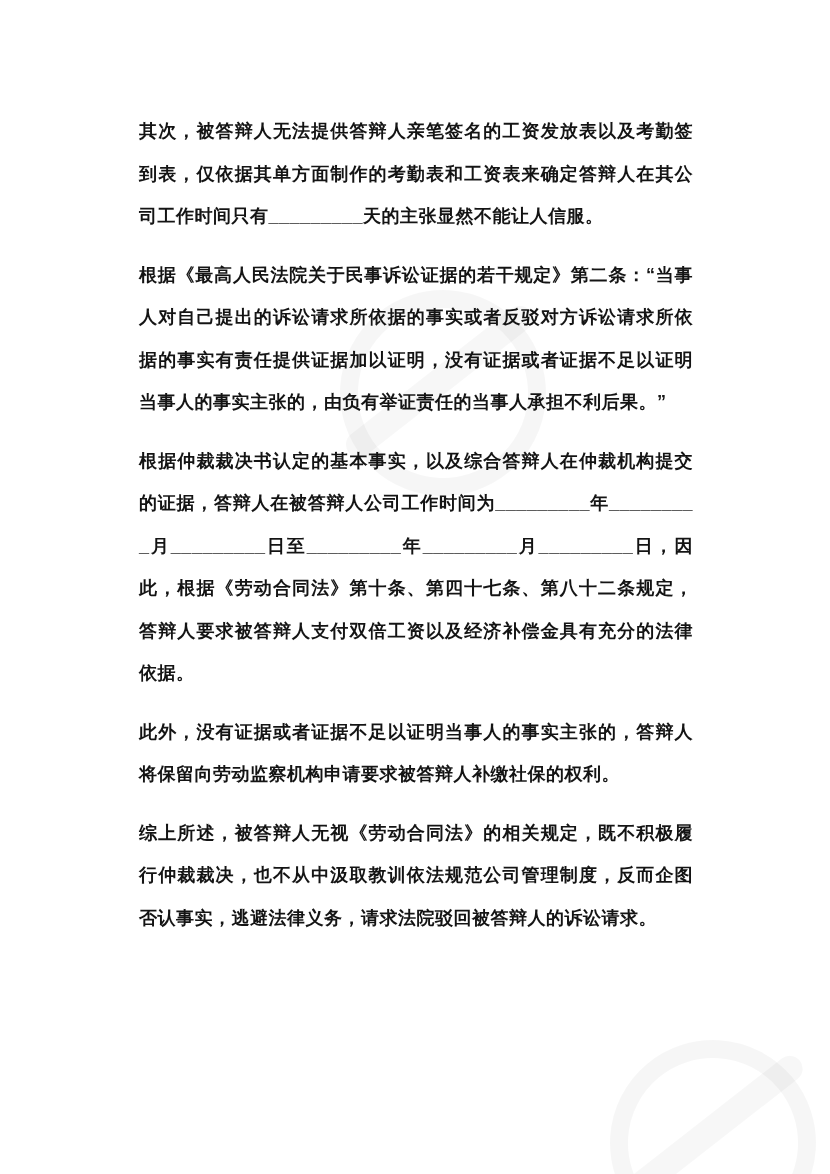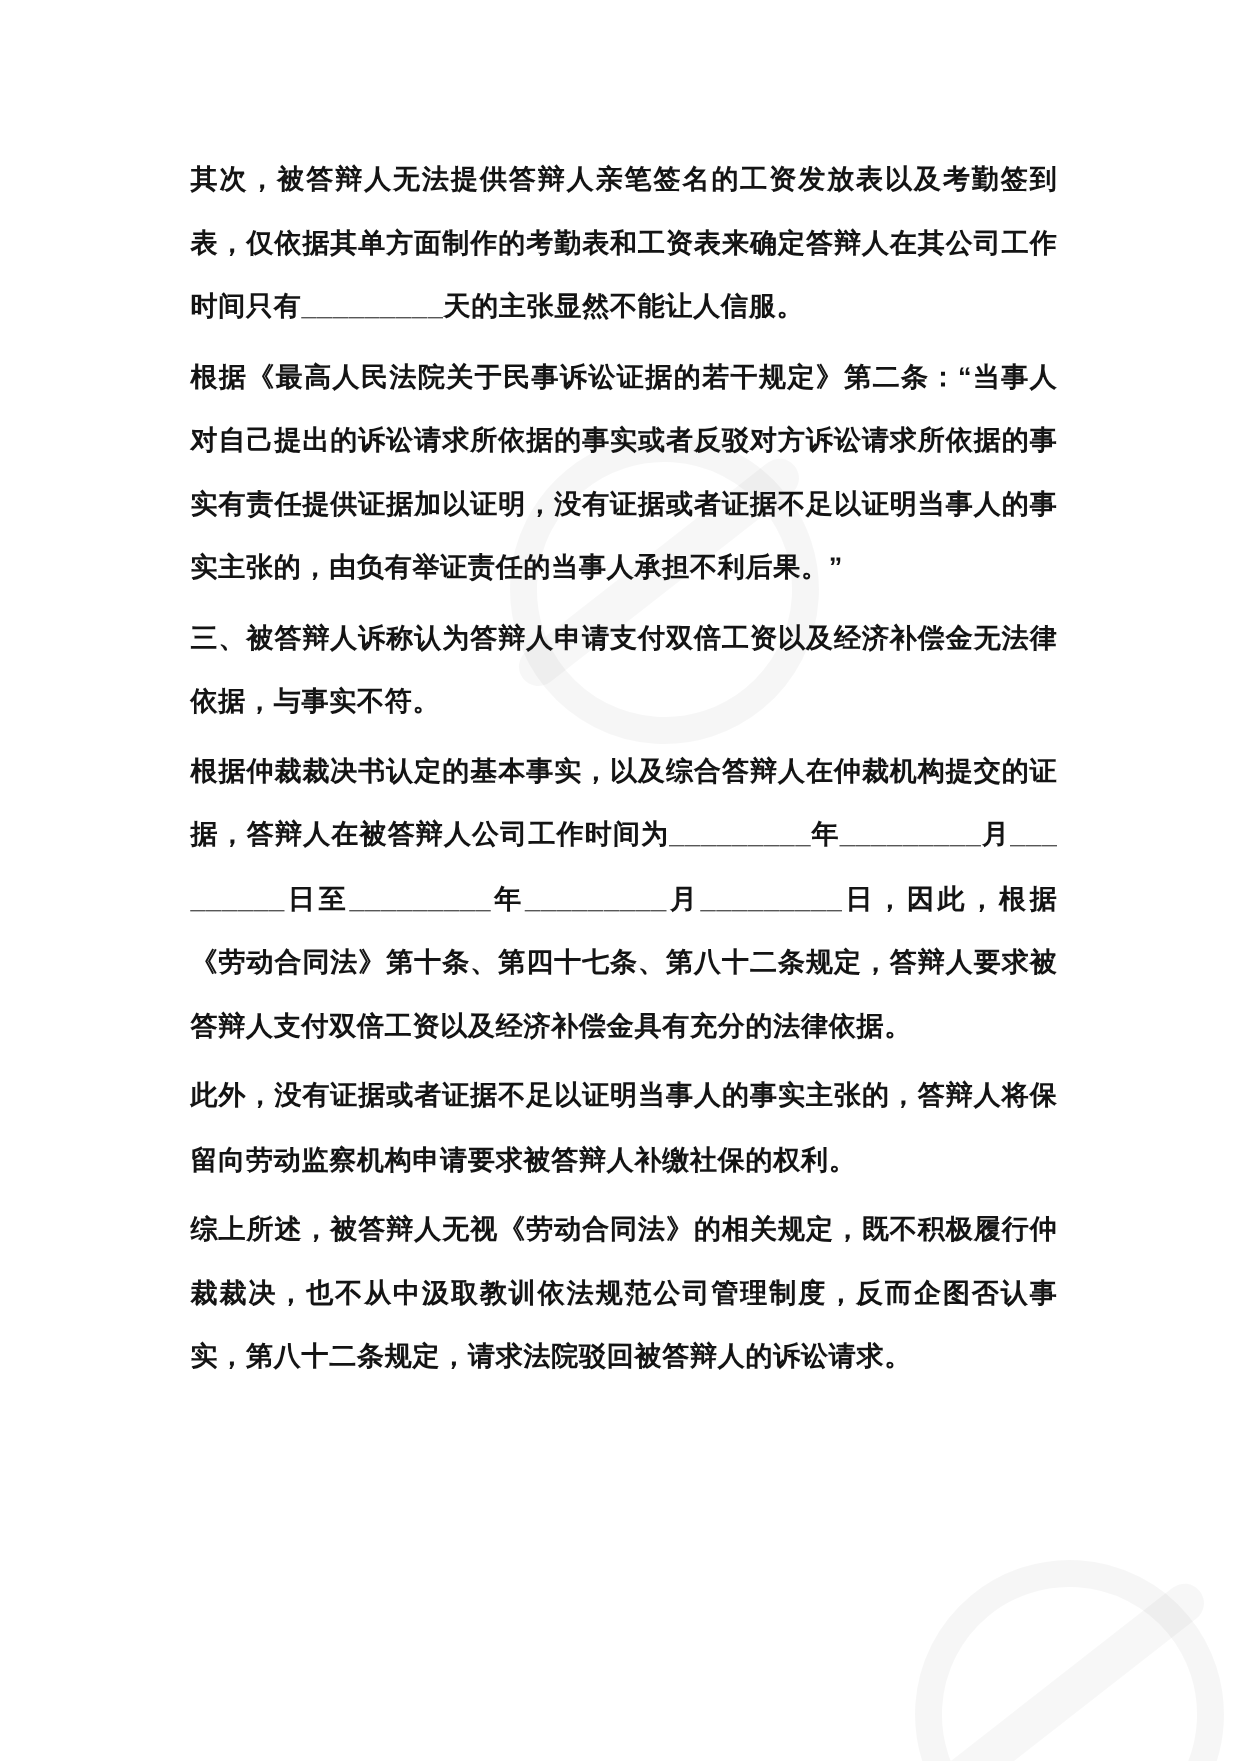--- a/index.html
+++ b/index.html
@@ -26,21 +26,21 @@
     width: 586px;
     color: #141414;
     font-size: 18px;
     line-height: 42.5px;
     font-weight: 600;
     text-align: justify;
     letter-spacing: 0.5px;
     word-break: break-all;
   }
   .doc-content p {
-    margin: 4px;
+    margin: 16px;
     padding: 0;
   }
   
   .watermark {
     position: absolute;
     pointer-events: none;
     user-select: none;
   }
   .wm-ring {
     width: 170px;
@@ -72,19 +72,18 @@
   <div class="watermark wm-center">
     <div class="wm-ring"></div>
   </div>
   <div class="watermark wm-bottom">
     <div class="wm-ring"></div>
   </div>
 
   <div class="doc-content">
     <p>其次，被答辩人无法提供答辩人亲笔签名的工资发放表以及考勤签到表，仅依据其单方面制作的考勤表和工资表来确定答辩人在其公司工作时间只有_________天的主张显然不能让人信服。</p>
     <p>根据《最高人民法院关于民事诉讼证据的若干规定》第二条：“当事人对自己提出的诉讼请求所依据的事实或者反驳对方诉讼请求所依据的事实有责任提供证据加以证明，没有证据或者证据不足以证明当事人的事实主张的，由负有举证责任的当事人承担不利后果。”</p>
-    <p>三、被答辩人诉称认为答辩人申请支付双倍工资以及经济补偿金无法律依据，与事实不符。</p>
     <p>根据仲裁裁决书认定的基本事实，以及综合答辩人在仲裁机构提交的证据，答辩人在被答辩人公司工作时间为_________年_________月_________日至_________年_________月_________日，因此，根据《劳动合同法》第十条、第四十七条、第八十二条规定，答辩人要求被答辩人支付双倍工资以及经济补偿金具有充分的法律依据。</p>
     <p>此外，没有证据或者证据不足以证明当事人的事实主张的，答辩人将保留向劳动监察机构申请要求被答辩人补缴社保的权利。</p>
-    <p>综上所述，被答辩人无视《劳动合同法》的相关规定，既不积极履行仲裁裁决，也不从中汲取教训依法规范公司管理制度，反而企图否认事实，第八十二条规定，请求法院驳回被答辩人的诉讼请求。</p>
+    <p>综上所述，被答辩人无视《劳动合同法》的相关规定，既不积极履行仲裁裁决，也不从中汲取教训依法规范公司管理制度，反而企图否认事实，逃避法律义务，请求法院驳回被答辩人的诉讼请求。</p>
   </div>
 
 </div>
 
 </body></html>

